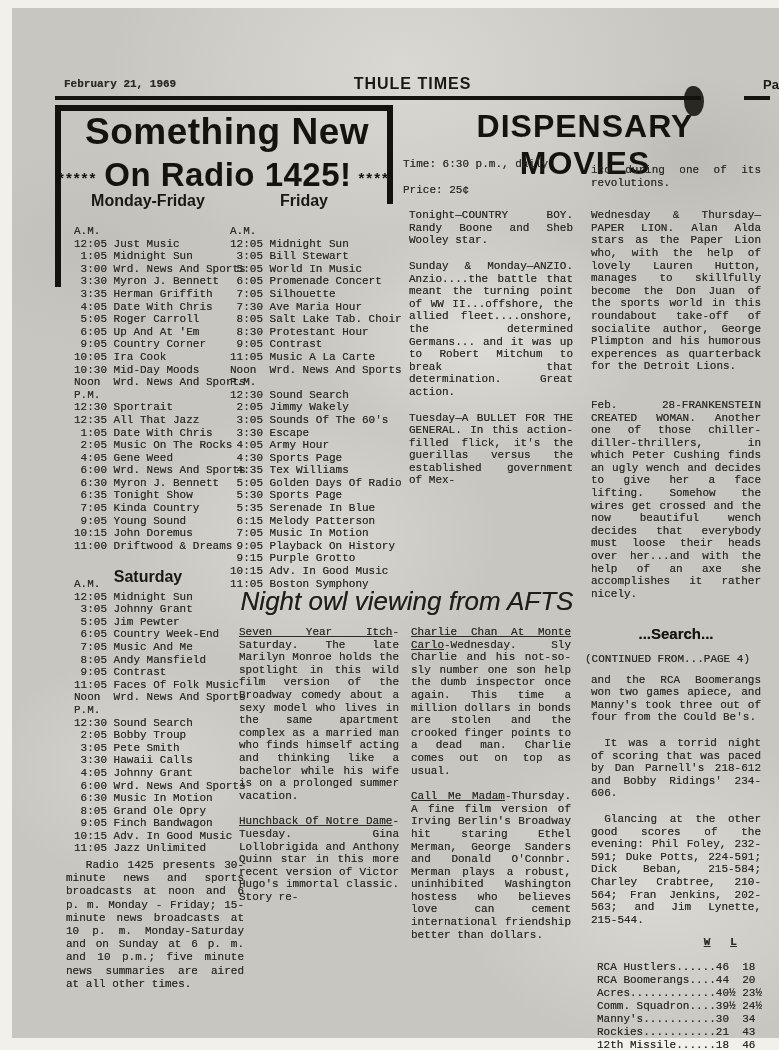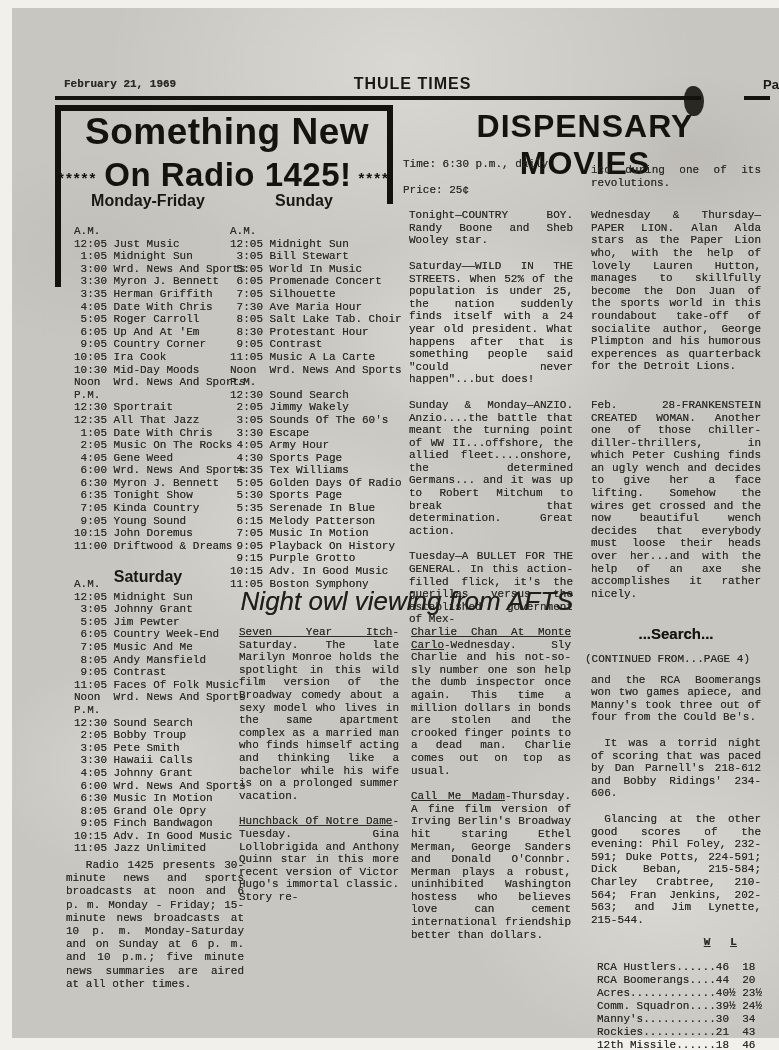--- a/index.html
+++ b/index.html
@@ -96,21 +96,21 @@
     <div class="abs box-left"></div>
     <div class="abs box-right"></div>
     <div class="abs sans radio-title1">Something New</div>
     <div class="abs sans radio-title2-row">
       <span class="stars">*****</span>
       <span class="radio-title2">On Radio 1425!</span>
       <span class="stars">****</span>
     </div>
 
     <div class="abs sans col-heading mf-heading">Monday-Friday</div>
-    <div class="abs sans col-heading sun-heading">Sunday</div>
+    <div class="abs sans col-heading sun-heading">Friday</div>
     <div class="abs sans col-heading sat-heading">Saturday</div>
 
     <pre class="abs mono ink sched mf-sched">A.M.
 12:05 Just Music
  1:05 Midnight Sun
  3:00 Wrd. News And Sports
  3:30 Myron J. Bennett
  3:35 Herman Griffith
  4:05 Date With Chris
  5:05 Roger Carroll
@@ -184,21 +184,20 @@
 10:15 Adv. In Good Music
 11:05 Jazz Unlimited</pre>
     <p class="abs mono ink para radio-footer">Radio 1425 presents 30-minute news and sports broadcasts at noon and 6 p. m. Monday - Friday; 15-minute news broadcasts at 10 p. m. Monday-Saturday and on Sunday at 6 p. m. and 10 p.m.; five minute news summaries are aired at all other times.</p>
 
     <div class="abs sans dispensary-heading">DISPENSARY MOVIES</div>
 
     <div class="abs mono ink flowcol movies-col1">
       <div class="line">Time: 6:30 p.m., daily</div>
       <div class="line">Price: 25¢</div>
       <p class="para">Tonight—COUNTRY BOY. Randy Boone and Sheb Wooley star.</p>
-      <p class="para">Saturday——WILD IN THE STREETS. When 52% of the population is under 25, the nation suddenly finds itself with a 24 year old president. What happens after that is something people said "could never happen"...but does!</p>
       <p class="para">Sunday &amp; Monday—ANZIO. Anzio....the battle that meant the turning point of WW II...offshore, the allied fleet....onshore, the determined Germans... and it was up to Robert Mitchum to break that determination. Great action.</p>
       <p class="para">Tuesday—A BULLET FOR THE GENERAL. In this action-filled flick, it's the guerillas versus the established government of Mex-</p>
     </div>
 
     <div class="abs mono ink flowcol movies-col2">
       <p class="para intro">ico during one of its revolutions.</p>
       <p class="para">Wednesday &amp; Thursday—PAPER LION. Alan Alda stars as the Paper Lion who, with the help of lovely Lauren Hutton, manages to skillfully become the Don Juan of the sports world in this roundabout take-off of socialite author, George Plimpton and his humorous experences as quarterback for the Detroit Lions.</p>
       <p class="para feb">Feb. 28-FRANKENSTEIN CREATED WOMAN. Another one of those chiller-diller-thrillers, in which Peter Cushing finds an ugly wench and decides to give her a face lifting. Somehow the wires get crossed and the now beautiful wench decides that everybody must loose their heads over her...and with the help of an axe she accomplishes it rather nicely.</p>
 
       <div class="sans bowling-heading">...Search...</div>

